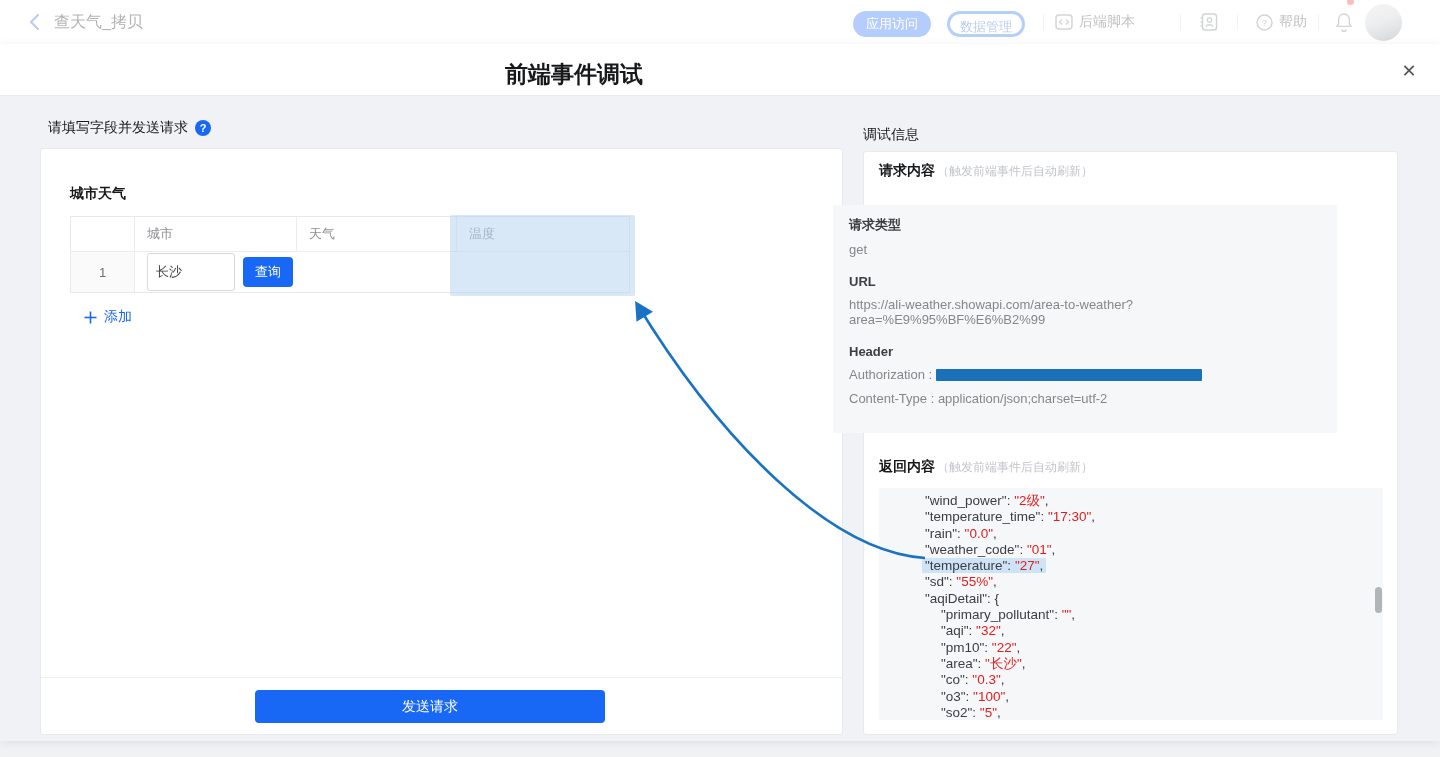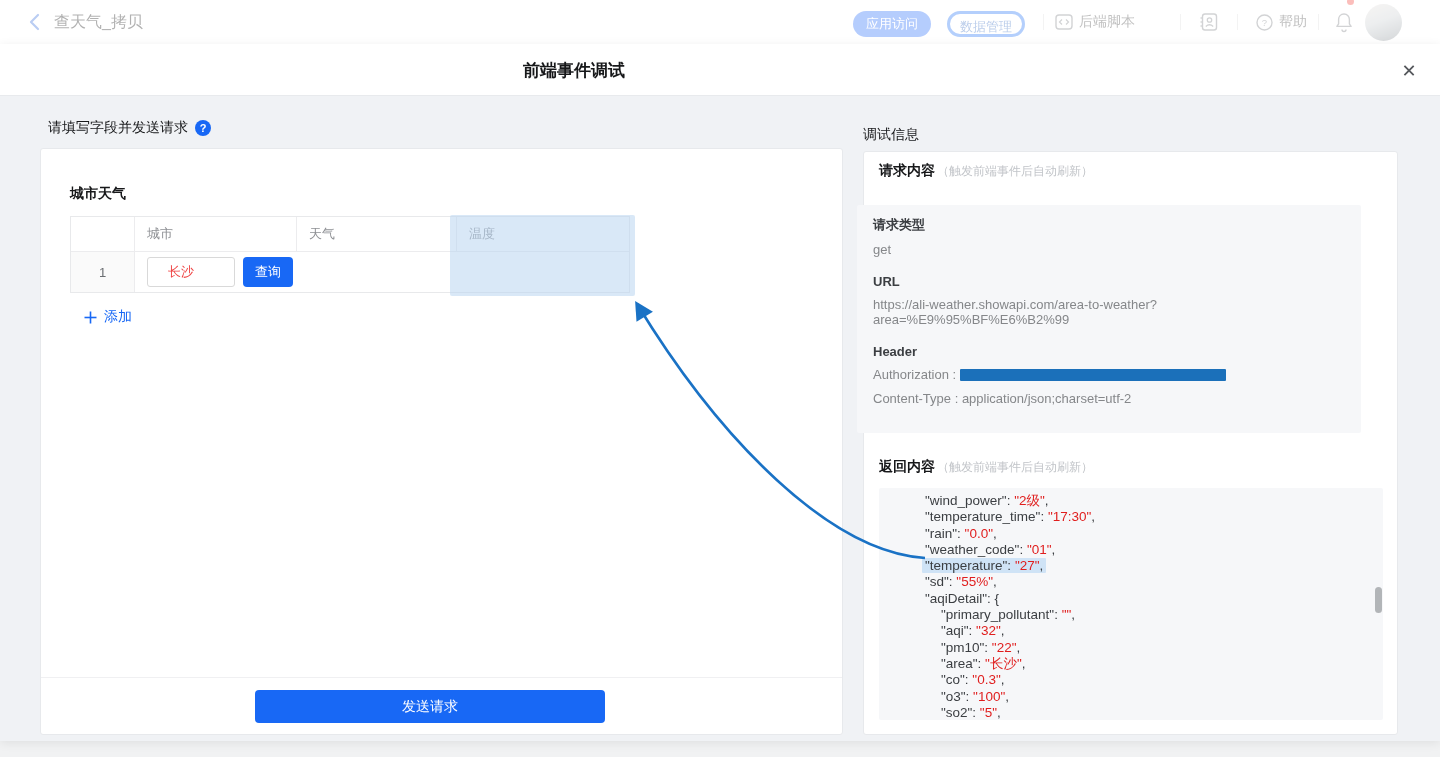--- a/index.html
+++ b/index.html
@@ -23,21 +23,21 @@
           background:linear-gradient(160deg,#e7e3df 0%,#cfd3d6 45%,#8f969b 100%);cursor:pointer;}
 
   
   .dim{position:absolute;inset:0;background:rgba(255,255,255,0.62);z-index:20;pointer-events:none;}
 
   
   .modal-bg{position:absolute;left:0;top:44px;width:1440px;height:697px;background:#fff;z-index:30;
             box-shadow:0 2px 10px rgba(0,0,0,0.08);}
   .modal-head-border{position:absolute;left:0;top:95px;width:1440px;height:1px;background:#e8eaed;z-index:32;}
   .modal-body-bg{position:absolute;left:0;top:96px;width:1440px;height:645px;background:#f0f2f5;z-index:31;}
-  .modal-title{position:absolute;left:0;top:59px;width:1148px;text-align:center;font-size:17px;
+  .modal-title{position:absolute;left:0;top:59px;width:1148px;text-align:center;font-size:23px;
                font-weight:bold;color:#17181a;z-index:32;}
   .modal-close{position:absolute;left:1398px;top:60px;width:22px;height:22px;font-size:18px;color:#55585c;
                text-align:center;line-height:22px;cursor:pointer;z-index:33;}
 
   
   .instruction{position:absolute;left:48px;top:119px;display:flex;align-items:center;gap:7px;
                font-size:14px;color:#17181a;z-index:32;}
   .help-badge{width:16px;height:16px;border-radius:50%;background:#1868f5;color:#fff;font-size:11px;
               font-weight:bold;text-align:center;line-height:16px;cursor:pointer;}
   .card-left{position:absolute;left:40px;top:148px;width:803px;height:587px;background:#fff;
@@ -49,22 +49,22 @@
   .t-cell{box-sizing:border-box;border-right:1px solid #ececee;display:flex;align-items:center;
           padding-left:12px;}
   .t-cell:last-child{border-right:none;}
   .t-head .t-cell{height:35px;border-bottom:1px solid #ececee;font-size:13px;color:#8e9094;}
   .t-body .t-cell{height:40px;font-size:13px;color:#595959;}
   .cw0{width:64px;justify-content:center;padding-left:0;}
   .cw1{width:162px;}
   .cw2{width:160px;}
   .cw3{width:172px;}
   .t-body .cw0{background:#fafafa;color:#6b6e72;}
-  .fld-input{height:30px;border:1px solid #d9d9d9;border-radius:3px;background:#fff;
-             font-size:13px;color:#ef4444;padding:0 20px;box-sizing:border-box;outline:none;
+  .fld-input{height:38px;border:1px solid #d9d9d9;border-radius:3px;background:#fff;
+             font-size:13px;color:#404040;padding:0 8px;box-sizing:border-box;outline:none;
              font-family:"Liberation Sans","DejaVu Sans",sans-serif;}
   .inp-city{width:88px;}
   .inp-weather{width:140px;}
   .inp-temp{width:150px;border:1px solid #9cc0e2;background:rgba(255,255,255,0.45);}
   .btn-query{margin-left:8px;width:50px;height:30px;border:none;border-radius:4px;background:#1868f5;
              color:#fff;font-size:13px;cursor:pointer;
              font-family:"Liberation Sans","DejaVu Sans",sans-serif;}
   .col-highlight{position:absolute;left:450px;top:215px;width:185px;height:81px;
                  background:rgba(185,213,240,0.55);border-radius:2px;z-index:35;pointer-events:none;}
   .add-row{position:absolute;left:84px;top:308px;display:flex;align-items:center;gap:7px;
@@ -76,21 +76,21 @@
 
   
   .debug-title{position:absolute;left:863px;top:126px;font-size:14px;color:#17181a;z-index:32;}
   .card-right{position:absolute;left:863px;top:151px;width:535px;height:584px;background:#fff;
               border:1px solid #e7e9ec;border-radius:3px;box-sizing:border-box;z-index:32;}
   .sec-head{position:absolute;display:flex;align-items:baseline;gap:2px;z-index:33;}
   .sec-head .h{font-size:14px;font-weight:bold;color:#17181a;}
   .sec-head .n{font-size:12px;color:#c2c5c9;}
   .req-head{left:879px;top:162px;}
   .res-head{left:879px;top:458px;}
-  .req-box{position:absolute;left:857px;top:205px;width:504px;height:228px;background:#f6f7f9;
+  .req-box{position:absolute;left:833px;top:205px;width:504px;height:228px;background:#f6f7f9;
            border-radius:2px;box-sizing:border-box;padding:11px 16px;z-index:33;}
   .req-box .lbl{font-size:13px;font-weight:bold;color:#3b3e42;margin-bottom:8px;}
   .req-box .val{font-size:13px;color:#85878a;margin-bottom:17px;}
   .auth-row{display:flex;align-items:center;gap:4px;font-size:13px;color:#85878a;margin-bottom:9px;}
   .auth-bar{width:266px;height:12px;background:#1b70ba;border-radius:1px;}
   .ct-row{font-size:13px;color:#85878a;}
   .res-box{position:absolute;left:879px;top:488px;width:504px;height:232px;background:#f6f7f9;
            border-radius:2px;box-sizing:border-box;padding:5px 0 0 46px;overflow:hidden;z-index:33;}
   .json-line{font-size:13.5px;line-height:16.3px;white-space:pre;}
   .json-line.ind{padding-left:16px;}

